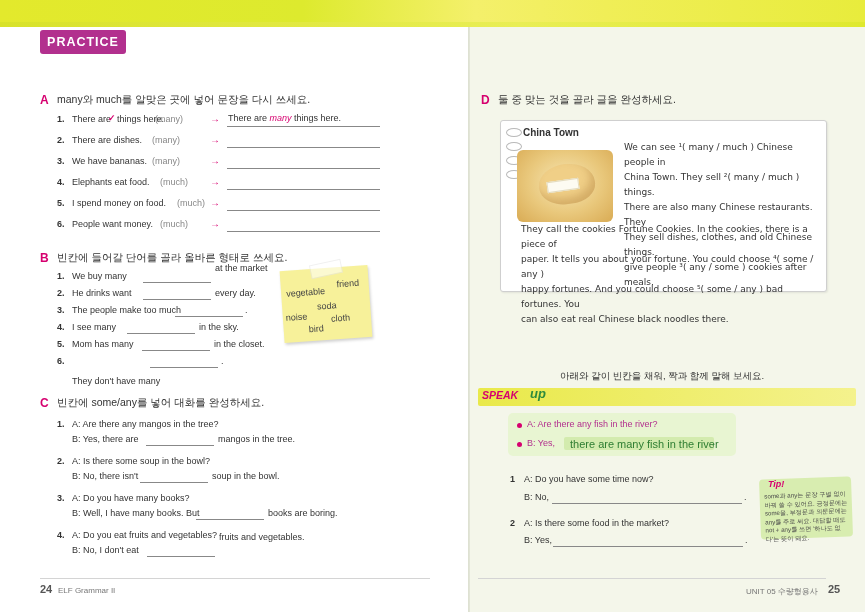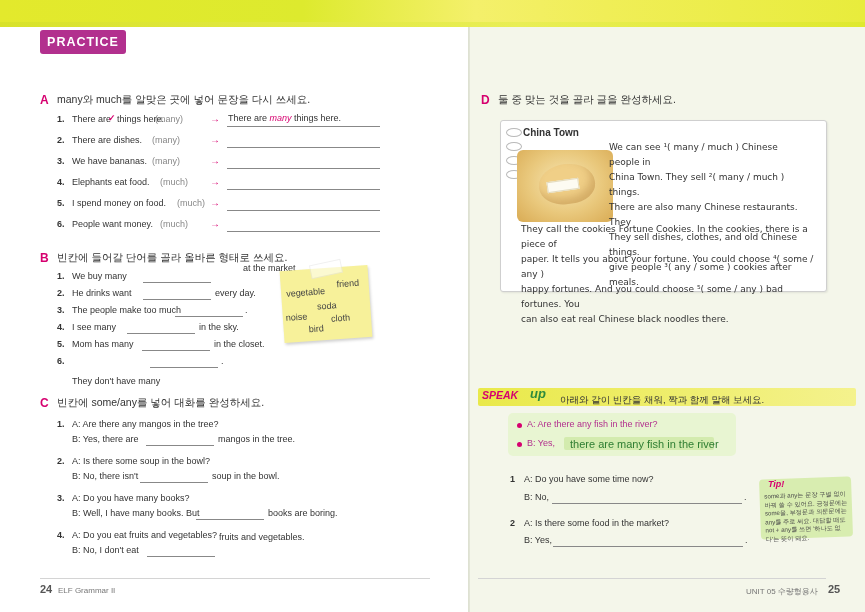--- a/index.html
+++ b/index.html
@@ -87,21 +87,21 @@
   .dtitle{position:absolute;font-size:10px;font-weight:bold;color:#333;}
   .dtext{
     position:absolute;font-size:9px;color:#333;line-height:15px;
     font-family:"DejaVu Sans",sans-serif;
   }
   
   .speakbar{position:absolute;left:478px;top:388px;width:378px;height:18px;
     background:linear-gradient(90deg,#e9e94a,#f4f28d);border-radius:2px;}
   .speak-label{position:absolute;left:482px;top:389px;font-size:10.5px;font-weight:bold;color:#d6006f;font-style:italic;}
   .speak-up{position:absolute;left:530px;top:386px;font-size:13px;font-weight:bold;color:#2e8b3d;font-style:italic;}
-  .speak-kr{position:absolute;left:560px;top:394px;font-size:9.5px;color:#333;}
+  .speak-kr{position:absolute;left:560px;top:370px;font-size:9.5px;color:#333;}
   .greenbox{
     position:absolute;left:508px;top:413px;width:228px;height:43px;
     background:#e8f5d2;border-radius:5px;
   }
   .greenfill{
     position:absolute;left:564px;top:437px;width:150px;height:13px;
     background:#d3ebae;border-radius:2px;
   }
   .ansgreen{position:absolute;font-size:11px;color:#2e7d32;text-align:right;}
   .tipbox{
@@ -172,21 +172,21 @@
   <div class="txt" style="left:160px;top:219px;color:#888;">(much)</div>
   <div class="arrow" style="left:210px;top:218px;">→</div>
   <div class="ansline" style="left:227px;top:231px;width:153px;"></div>
 
   <div class="sec-letter" style="left:40px;top:251px;">B</div>
   <div class="sec-title kr" style="left:57px;top:251px;">빈칸에 들어갈 단어를 골라 올바른 형태로 쓰세요.</div>
 
   <div class="num" style="left:57px;top:271px;">1.</div>
   <div class="txt" style="left:72px;top:271px;">We buy many</div>
   <div class="ansline" style="left:143px;top:282px;width:68px;"></div>
-  <div class="txt" style="left:215px;top:263px;margin-left:28px;">at the market</div>
+  <div class="txt" style="left:215px;top:263px;">at the market</div>
 
   <div class="num" style="left:57px;top:288px;">2.</div>
   <div class="txt" style="left:72px;top:288px;">He drinks want</div>
   <div class="ansline" style="left:143px;top:299px;width:68px;"></div>
   <div class="txt" style="left:215px;top:288px;">every day.</div>
 
   <div class="num" style="left:57px;top:305px;">3.</div>
   <div class="txt" style="left:72px;top:305px;">The people make too much</div>
   <div class="ansline" style="left:175px;top:316px;width:68px;"></div>
   <div class="txt" style="left:245px;top:305px;">.</div>
@@ -252,21 +252,21 @@
   <div class="spiral" style="left:506px;top:156px;"></div>
   <div class="spiral" style="left:506px;top:170px;"></div>
 
   <div class="dtitle" style="left:523px;top:127px;">China Town</div>
 
   <div class="cookie-img">
     <div class="cookie-shape"></div>
     <div class="cookie-slip"></div>
   </div>
 
-  <div class="dtext" style="left:609px;top:140px;width:196px;">
+  <div class="dtext" style="left:624px;top:140px;width:196px;">
     <div>We can see ¹( many / much ) Chinese people in</div>
     <div>China Town. They sell ²( many / much ) things.</div>
     <div>There are also many Chinese restaurants. They</div>
     <div>They sell dishes, clothes, and old Chinese things.</div>
     <div>give people ³( any / some ) cookies after meals.</div>
   </div>
   <div class="dtext" style="left:521px;top:222px;width:296px;">
     <div>They call the cookies Fortune Cookies. In the cookies, there is a piece of</div>
     <div>paper. It tells you about your fortune. You could choose ⁴( some / any )</div>
     <div>happy fortunes. And you could choose ⁵( some / any ) bad fortunes. You</div>

